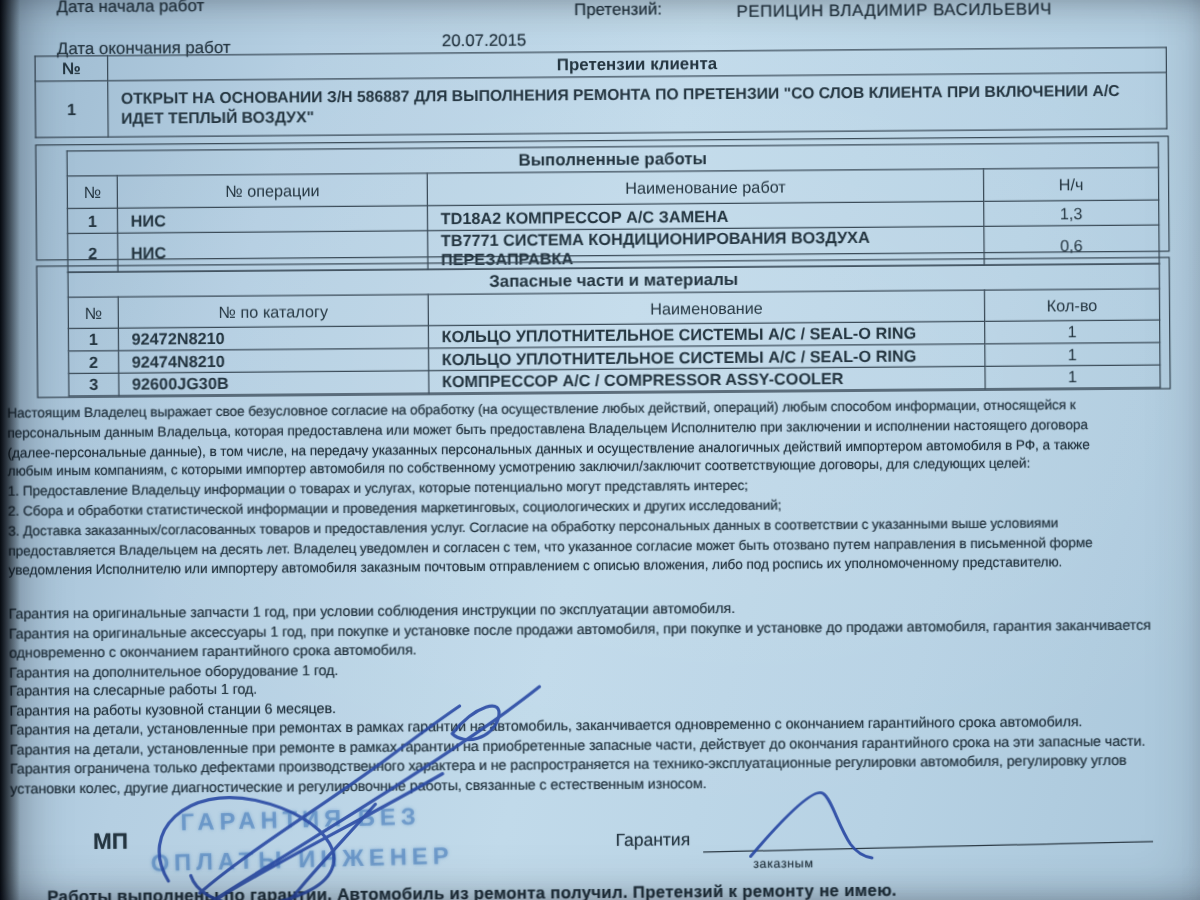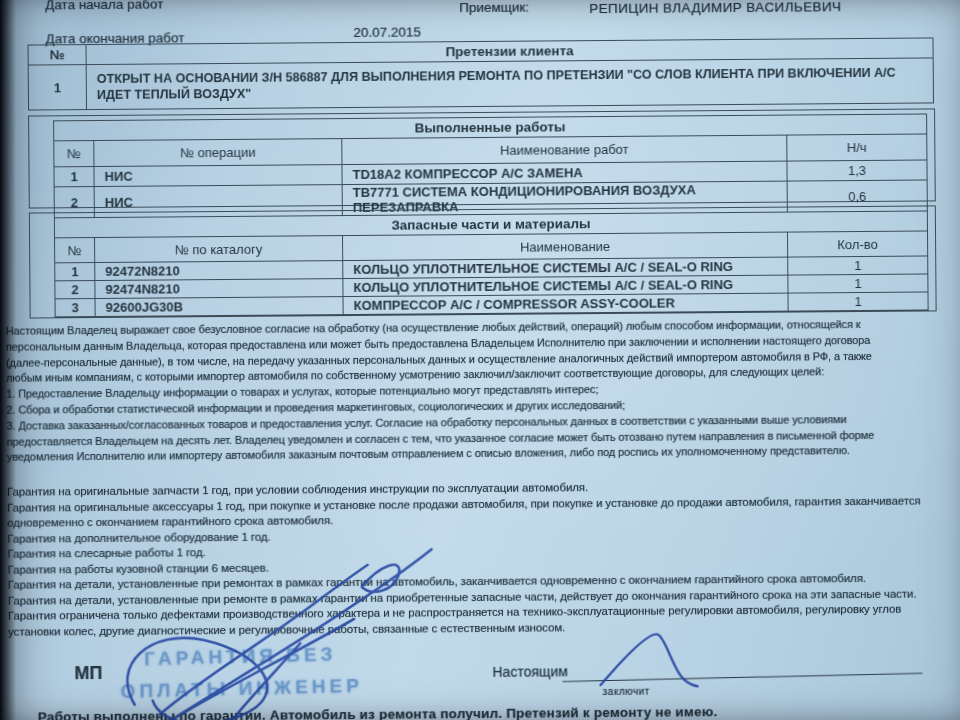--- a/index.html
+++ b/index.html
@@ -53,21 +53,21 @@
 </style>
 </head>
 <body>
 
 <div id="sheet">
   <div id="tilt">
 
     <div class="txt hdr-label" style="left:48px;top:-6px;">Дата начала работ</div>
     <div class="txt hdr-label" style="left:48px;top:28px;">Дата окончания работ</div>
     <div class="txt hdr-label" style="left:356px;top:24px;">20.07.2015</div>
-    <div class="txt hdr-label" style="left:462px;top:0px;">Приемщик:</div>
+    <div class="txt hdr-label" style="left:462px;top:0px;">Претензий:</div>
     <div class="txt hdr-name" style="left:592px;top:2px;">РЕПИЦИН ВЛАДИМИР ВАСИЛЬЕВИЧ</div>
 
     <table class="tbl" id="claims-tbl" style="left:30px;top:41px;width:906px;">
       <colgroup>
           <col style="width:58px;">
           <col>
         </colgroup>
       <thead>
         <tr class="title-row">
           <th>№</th>
@@ -187,23 +187,23 @@
         <div>Гарантия на работы кузовной станции 6 месяцев.</div>
         <div>Гарантия на детали, установленные при ремонтах в рамках гарантии на автомобиль, заканчивается одновременно с окончанием гарантийного срока  автомобиля.</div>
         <div>Гарантия на детали, установленные при ремонте в рамках гарантии на приобретенные запасные части, действует до окончания гарантийного срока на эти запасные части.</div>
         <div>Гарантия ограничена только дефектами производственного характера и не распространяется на технико-эксплуатационные регулировки автомобиля, регулировку углов</div>
         <div>установки колес, другие диагностические и регулировочные работы, связанные с естественным износом.</div>
       </div>
 
     <div class="txt" id="mp">МП</div>
     <div class="stamp" id="stamp1">ГАРАНТИЯ БЕЗ</div>
     <div class="stamp" id="stamp2">ОПЛАТЫ ИНЖЕНЕР</div>
-    <div class="txt" id="receiver2">Настоящим</div>
+    <div class="txt" id="receiver2">Гарантия</div>
     <div id="sign-line"></div>
-    <div class="txt" id="sign-caption">заключит</div>
+    <div class="txt" id="sign-caption">заказным</div>
     <div class="txt" id="bottom-line">Работы выполнены по гарантии. Автомобиль из ремонта получил. Претензий к ремонту не имею.</div>
 
     <svg id="pen" width="960" height="720" viewBox="0 0 960 720">
       <g stroke="#2a4aa4" stroke-width="2.6" fill="none" stroke-linecap="round" opacity="0.9">
         <path d="M 430 549 C 370 596, 262 660, 210 692 C 182 709, 164 720, 152 728"></path>
         <path d="M 132 702 C 108 662, 148 626, 202 638 C 262 652, 286 692, 242 712 C 202 730, 158 722, 150 698"></path>
         <path d="M 157 712 C 196 678, 268 636, 318 598 C 340 582, 354 572, 366 564"></path>
         <path d="M 172 716 C 214 690, 292 652, 352 618"></path>
         <path d="M 360 586 C 378 564, 402 556, 397 574 C 392 590, 370 596, 360 586"></path>
         <path d="M 298 642 C 258 686, 232 712, 218 734"></path>

